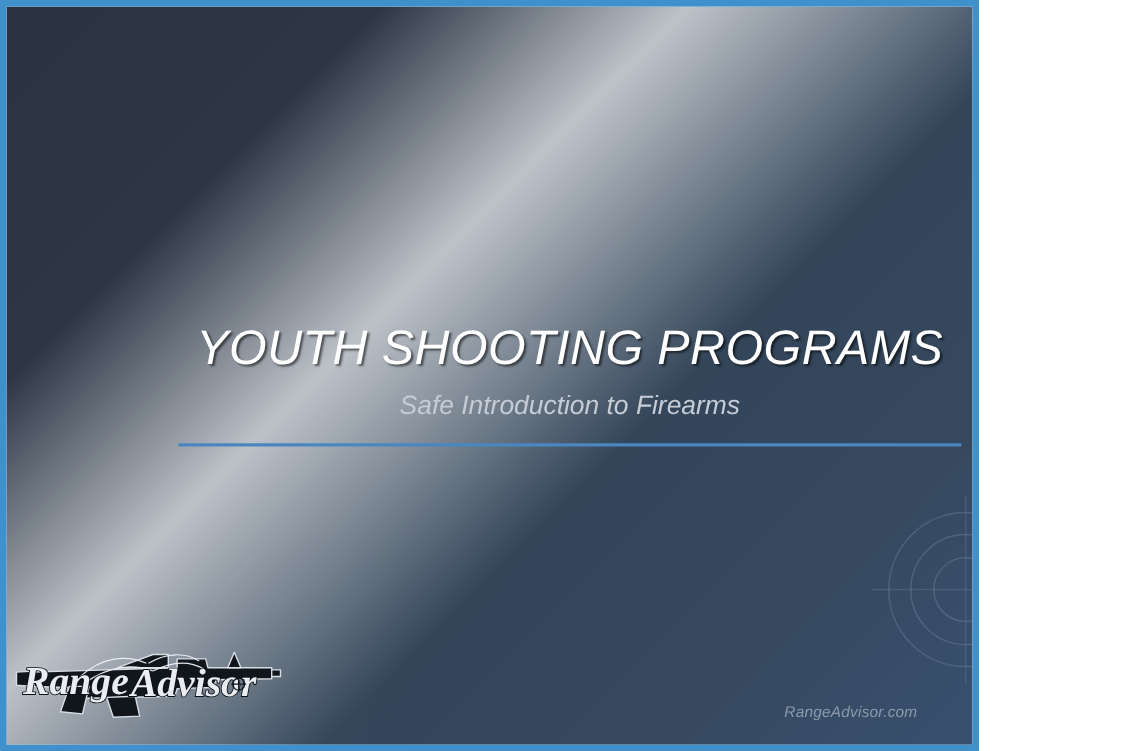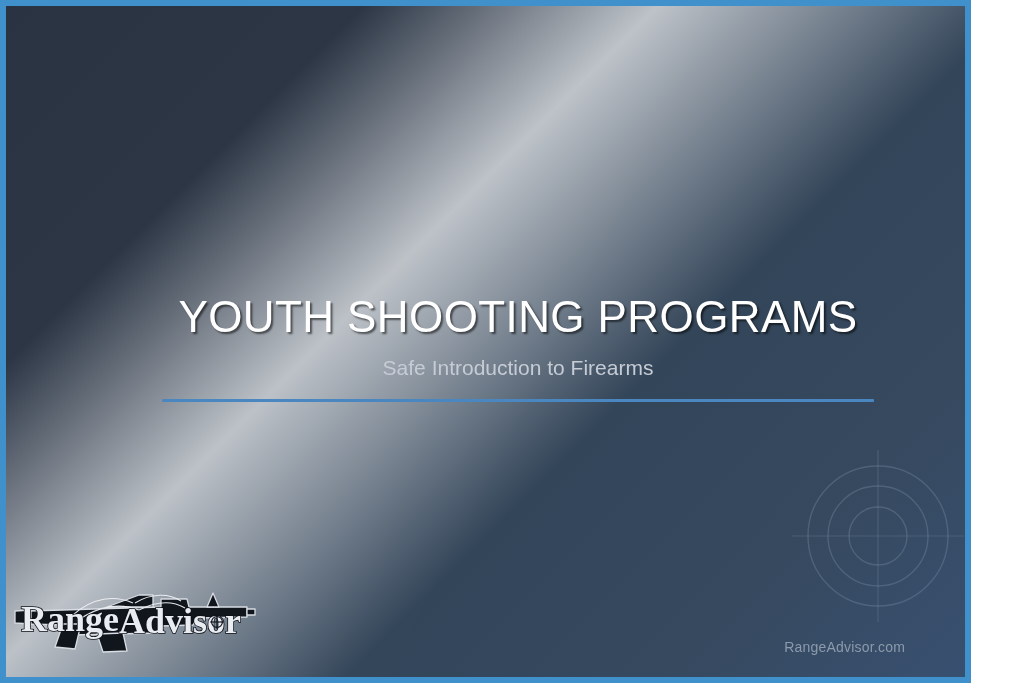--- a/index.html
+++ b/index.html
@@ -9,26 +9,27 @@
   }
   body {
     width: 1024px;
     height: 683px;
     overflow: hidden;
     font-family: "Liberation Sans", sans-serif;
   }
 
   .slide {
     position: relative;
-    width: 971px;
+    width: 890px;
     height: 683px;
     box-sizing: border-box;
     border: 6px solid #4090cc;
     background: linear-gradient(135deg, #2a3342 0%, #2c3645 22%, #30405352 40%, #334559 62%, #36495f 82%, #385070 100%);
     overflow: hidden;
+    font-style: italic;
   }
 
   
   .sheen {
     position: absolute;
     inset: 0;
     background: linear-gradient(118deg,
         rgba(255,255,255,0.000) 0%,
         rgba(255,255,255,0.000) 34%,
         rgba(255,255,255,0.016) 46%,
@@ -63,38 +64,38 @@
     font-weight: 400;
     letter-spacing: 0.4px;
     color: #ffffff;
     text-shadow: 2px 2px 2px rgba(0,0,0,0.55);
     line-height: 1.12;
     margin: 0;
     white-space: nowrap;
   }
   .deck-subtitle {
     font-family: "Liberation Sans", sans-serif;
-    font-size: 21px;
+    font-size: 24px;
     font-weight: 400;
     color: #c6ccd5;
     margin: 14px 0 0 0;
     line-height: 1.2;
   }
   .accent-rule {
     margin-top: 19px;
     height: 3px;
     width: 712px;
     background: #4a86c0;
     border-radius: 1px;
   }
 
   
   .footer-url {
     position: absolute;
-    right: 60px;
+    right: 50px;
     bottom: 22px;
     font-family: "Liberation Sans", sans-serif;
     font-size: 14px;
     color: #8c9aab;
     letter-spacing: 0.2px;
     margin-left: 14px;
   }
 
   
   .logo {

